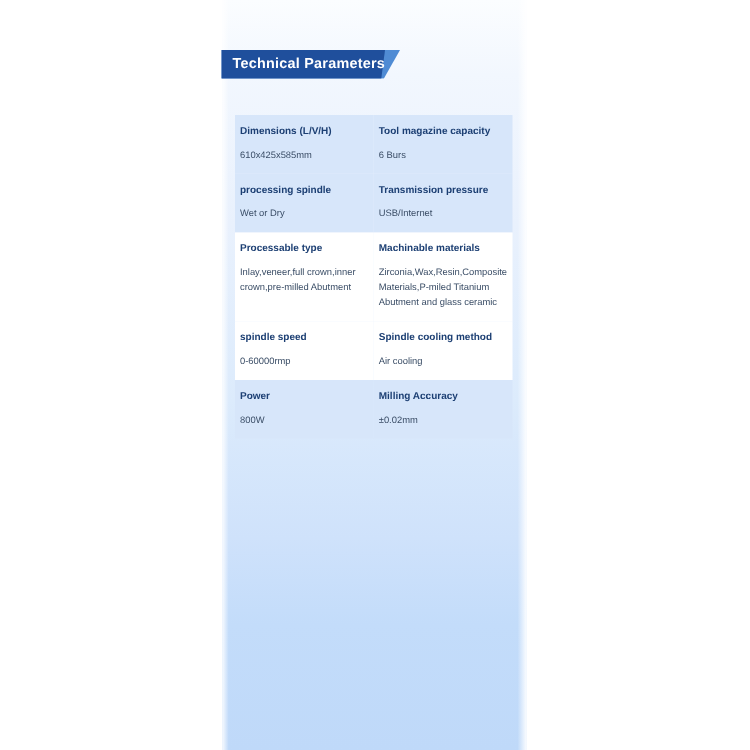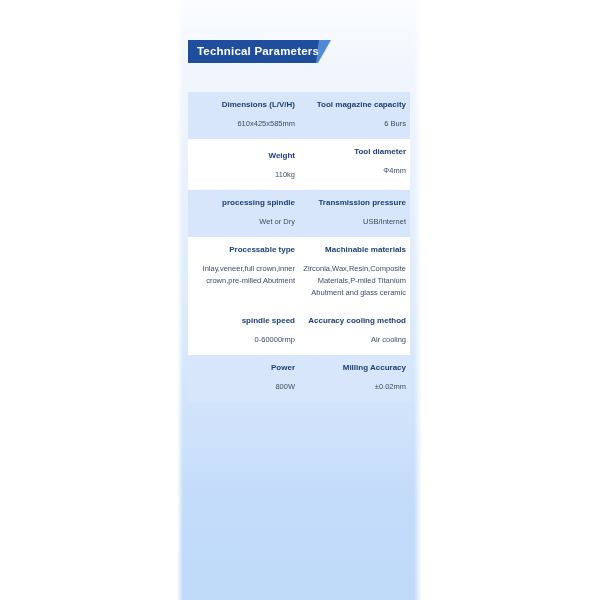--- a/index.html
+++ b/index.html
@@ -50,21 +50,21 @@
     left: 414px;
     top: 0;
     width: 7px;
     height: 600px;
     background: linear-gradient(to left, rgba(255,255,255,0.9), rgba(255,255,255,0));
   }
 
   
   #title-banner {
     position: absolute;
-    left: 188px;
+    left: 177px;
     top: 40px;
     height: 23px;
     width: 143px;
     padding-left: 16px;
   }
   .banner-tail {
     position: absolute;
     left: 0; top: 0;
     width: 143px;
     height: 23px;
@@ -103,21 +103,21 @@
   }
   #spec-table col.c1 { width: 111px; }
   #spec-table col.c2 { width: 111px; }
 
   #spec-table tr.shade td { background: #d7e6fa; }
   #spec-table tr.plain td { background: #ffffff; }
 
   #spec-table td {
     padding: 0;
     vertical-align: top;
-    text-align: right;
+    text-align: left;
   }
 
   .cell-inner {
     padding: 7px 4px 9px 4px;
     min-height: 36px;
     box-sizing: border-box;
   }
   .cell-head {
     color: #1c3f73;
     font-size: 8px;
@@ -165,34 +165,20 @@
               <div class="cell-val">610x425x585mm</div>
             </div>
           </td>
           <td>
             <div class="cell-inner">
               <div class="cell-head">Tool magazine capacity</div>
               <div class="cell-val">6 Burs</div>
             </div>
           </td>
         </tr>
-        <tr class="plain">
-          <td>
-            <div class="cell-inner nudge-down">
-              <div class="cell-head">Weight</div>
-              <div class="cell-val">110kg</div>
-            </div>
-          </td>
-          <td>
-            <div class="cell-inner">
-              <div class="cell-head">Tool diameter</div>
-              <div class="cell-val">Φ4mm</div>
-            </div>
-          </td>
-        </tr>
         <tr class="shade">
           <td>
             <div class="cell-inner">
               <div class="cell-head">processing spindle</div>
               <div class="cell-val">Wet or Dry</div>
             </div>
           </td>
           <td>
             <div class="cell-inner">
               <div class="cell-head">Transmission pressure</div>
@@ -216,21 +202,21 @@
         </tr>
         <tr class="plain">
           <td>
             <div class="cell-inner">
               <div class="cell-head">spindle speed</div>
               <div class="cell-val">0-60000rmp</div>
             </div>
           </td>
           <td>
             <div class="cell-inner">
-              <div class="cell-head">Accuracy cooling method</div>
+              <div class="cell-head">Spindle cooling method</div>
               <div class="cell-val">Air cooling</div>
             </div>
           </td>
         </tr>
         <tr class="shade">
           <td>
             <div class="cell-inner">
               <div class="cell-head">Power</div>
               <div class="cell-val">800W</div>
             </div>

